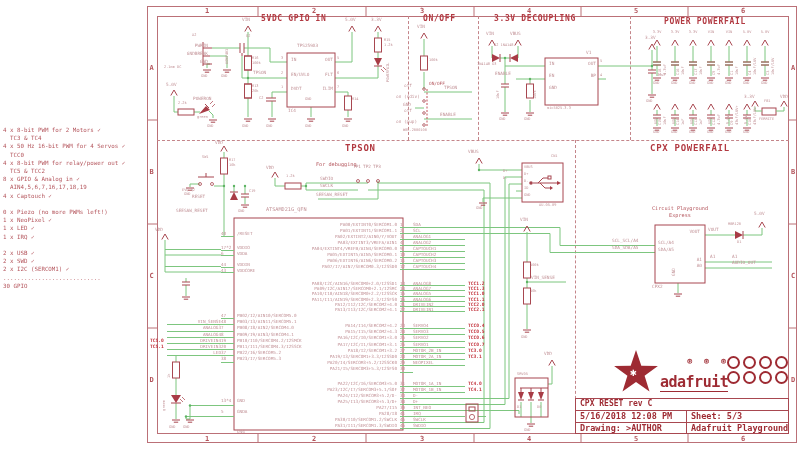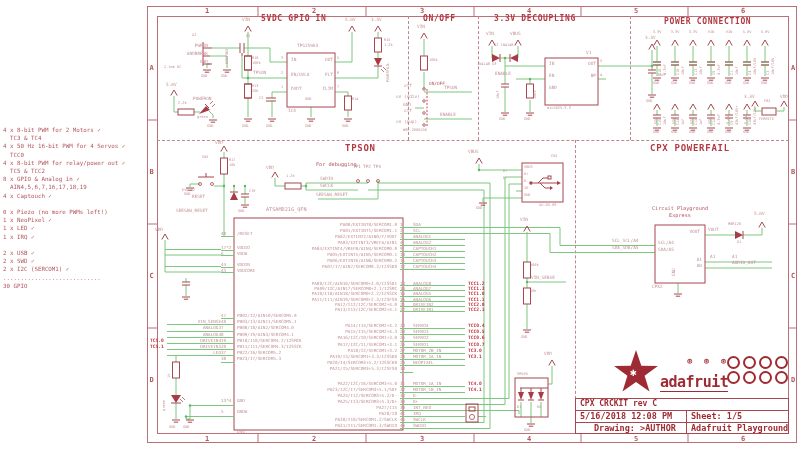--- a/index.html
+++ b/index.html
@@ -340,21 +340,21 @@
     <span class="lbl t35" style="left: 600px; top: 60px;">5</span>
     <span class="lbl t35" style="left: 600px; top: 74px;">4</span>
     <span class="lbl t35" style="left: 547px; top: 107px;">mic5025-3.3</span>
     <span class="lbl t35 rot" style="left: 534px; top: 99px;">100k</span>
     <span class="lbl t35 rot" style="left: 497px; top: 99px;">10uF</span>
     <span class="lbl t43" style="left: 645px; top: 36px;">3.3V</span>
     <span class="lbl t35" style="left: 657px; top: 74px;">10uF</span>
     <span class="lbl t35" style="left: 499px; top: 118px;">GND</span>
     <span class="lbl t35" style="left: 524px; top: 118px;">GND</span>
     <span class="lbl t35" style="left: 646px; top: 100px;">GND</span>
-    <span class="lbl sect" style="left: 664px; top: 18px;">POWER CONNECTION</span>
+    <span class="lbl sect" style="left: 664px; top: 18px;">POWER POWERFAIL</span>
     <span class="lbl t43" style="left: 744px; top: 95px;">3.3V</span>
     <span class="lbl t35" style="left: 764px; top: 100px;">FB1</span>
     <span class="lbl t35" style="left: 759px; top: 118px;">FERRITE</span>
     <span class="lbl t43" style="left: 780px; top: 95px;">VDD</span>
     <span class="lbl sect big" style="left: 345px; top: 144px;">TPSON</span>
     <span class="lbl t43" style="left: 215px; top: 141px;">VDD</span>
     <span class="lbl t43" style="left: 266px; top: 166px;">VDD</span>
     <span class="lbl t43" style="left: 155px; top: 228px;">VDD</span>
     <span class="lbl t43" style="left: 544px; top: 352px;">VDD</span>
     <span class="lbl t35" style="left: 202px; top: 156px;">SW1</span>
@@ -412,24 +412,24 @@
     <span class="lbl t43" style="left: 612px; top: 239px;">SCL_SCL/A4</span>
     <span class="lbl t43" style="left: 612px; top: 246px;">SDA_SDA/A5</span>
     <span class="lbl t43" style="left: 708px; top: 228px;">VOUT</span>
     <span class="lbl t35" style="left: 728px; top: 223px;">MBR120</span>
     <span class="lbl t35" style="left: 737px; top: 241px;">D1</span>
     <span class="lbl t43" style="left: 754px; top: 212px;">5.0V</span>
     <span class="lbl t43" style="left: 710px; top: 255px;">A1</span>
     <span class="lbl t43" style="left: 732px; top: 255px;">A1</span>
     <span class="lbl t43" style="left: 732px; top: 261px;">AUDIO_OUT</span>
     <span class="lbl t43" style="left: 652px; top: 285px;">CPX2</span>
-    <span class="lbl tb1" style="left: 580px; top: 400px;">CPX CRCKIT rev C</span>
+    <span class="lbl tb1" style="left: 580px; top: 400px;">CPX RESET rev C</span>
     <span class="lbl tb2" style="left: 580px; top: 412px;">5/16/2018 12:08 PM</span>
-    <span class="lbl tb2" style="left: 691px; top: 412px;">Sheet: 1/5</span>
-    <span class="lbl tb2" style="left: 594px; top: 424px;">Drawing: &gt;AUTHOR</span>
+    <span class="lbl tb2" style="left: 691px; top: 412px;">Sheet: 5/3</span>
+    <span class="lbl tb2" style="left: 580px; top: 424px;">Drawing: &gt;AUTHOR</span>
     <span class="lbl tb2" style="left: 691px; top: 424px;">Adafruit Playground</span>
     <span class="lbl logotext" style="left: 660px; top: 374px;">adafruit</span>
     <span class="lbl logodots" style="left: 687px; top: 357px;">⊛ ⊛ ⊛</span>
     <span class="frm" style="left: 205px; top: 7px;">1</span>
     <span class="frm" style="left: 205px; top: 434.5px;">1</span>
     <span class="frm" style="left: 312px; top: 7px;">2</span>
     <span class="frm" style="left: 312px; top: 434.5px;">2</span>
     <span class="frm" style="left: 420px; top: 7px;">3</span>
     <span class="frm" style="left: 420px; top: 434.5px;">3</span>
     <span class="frm" style="left: 527px; top: 7px;">4</span>

